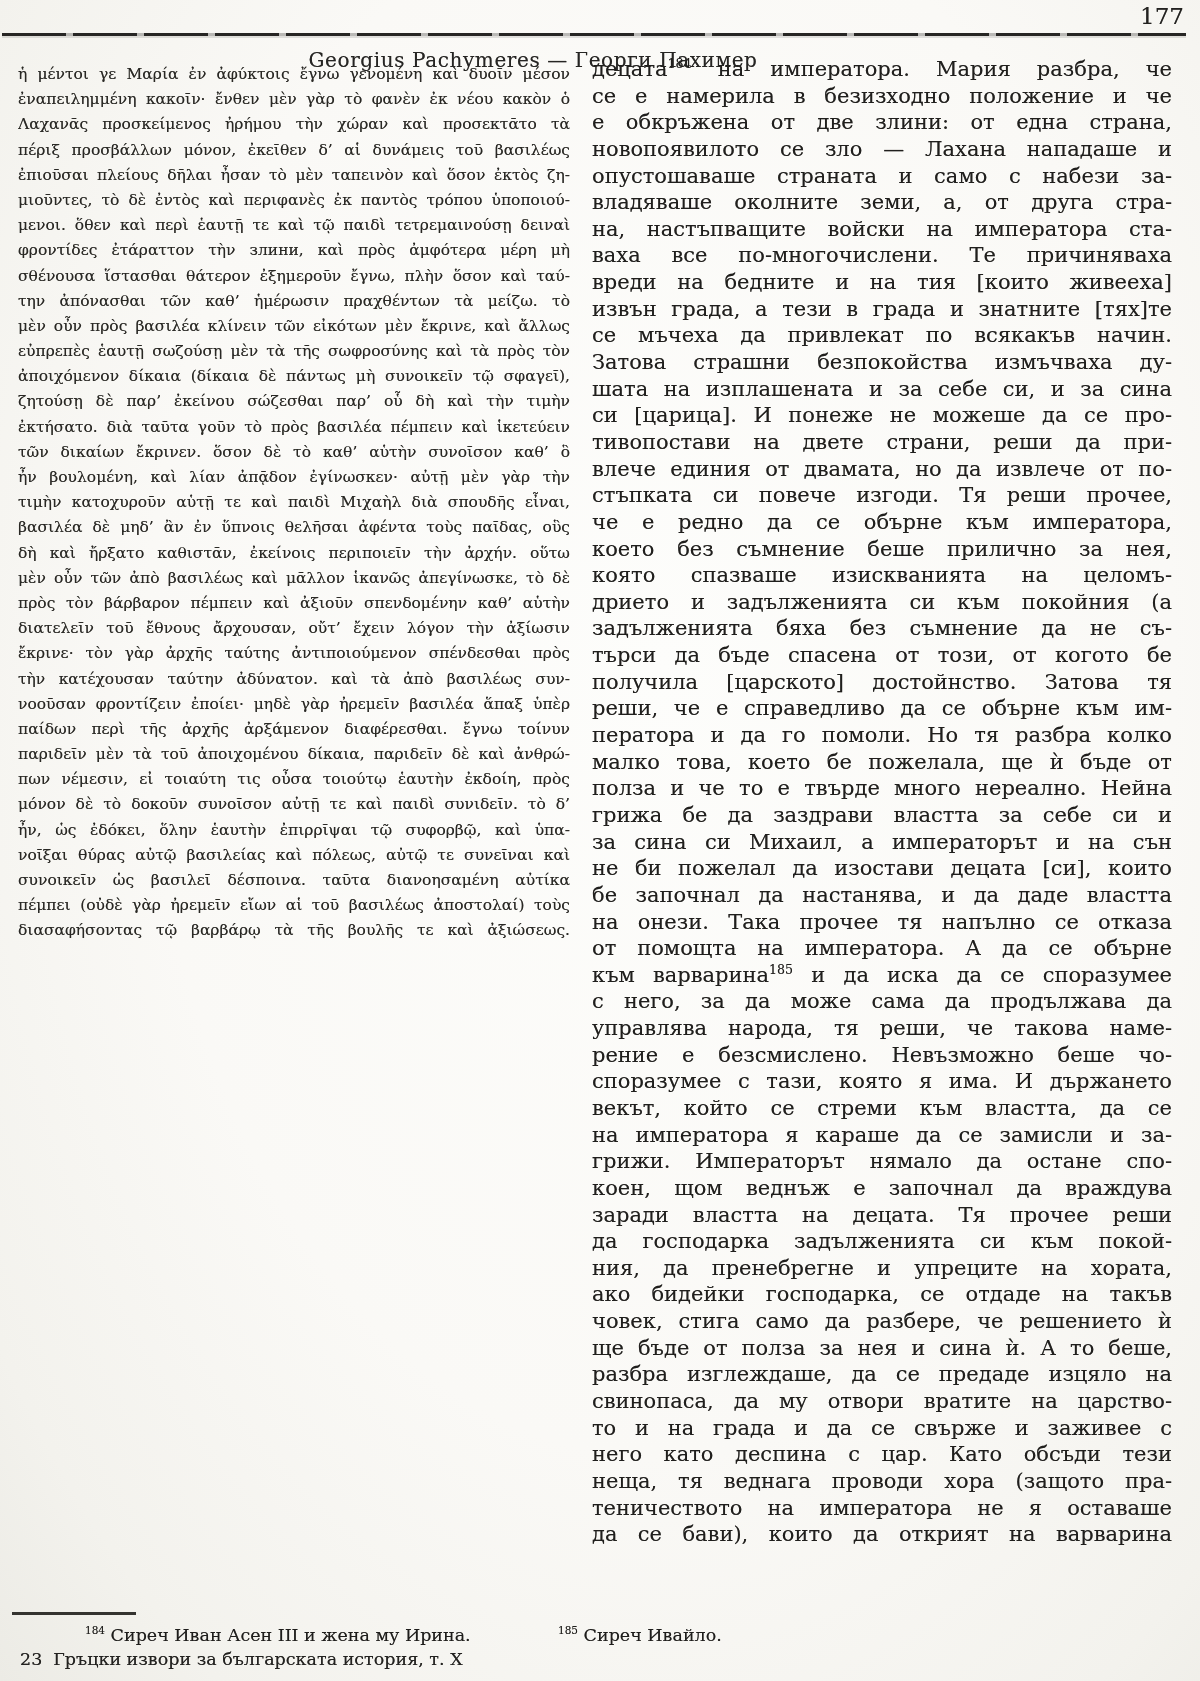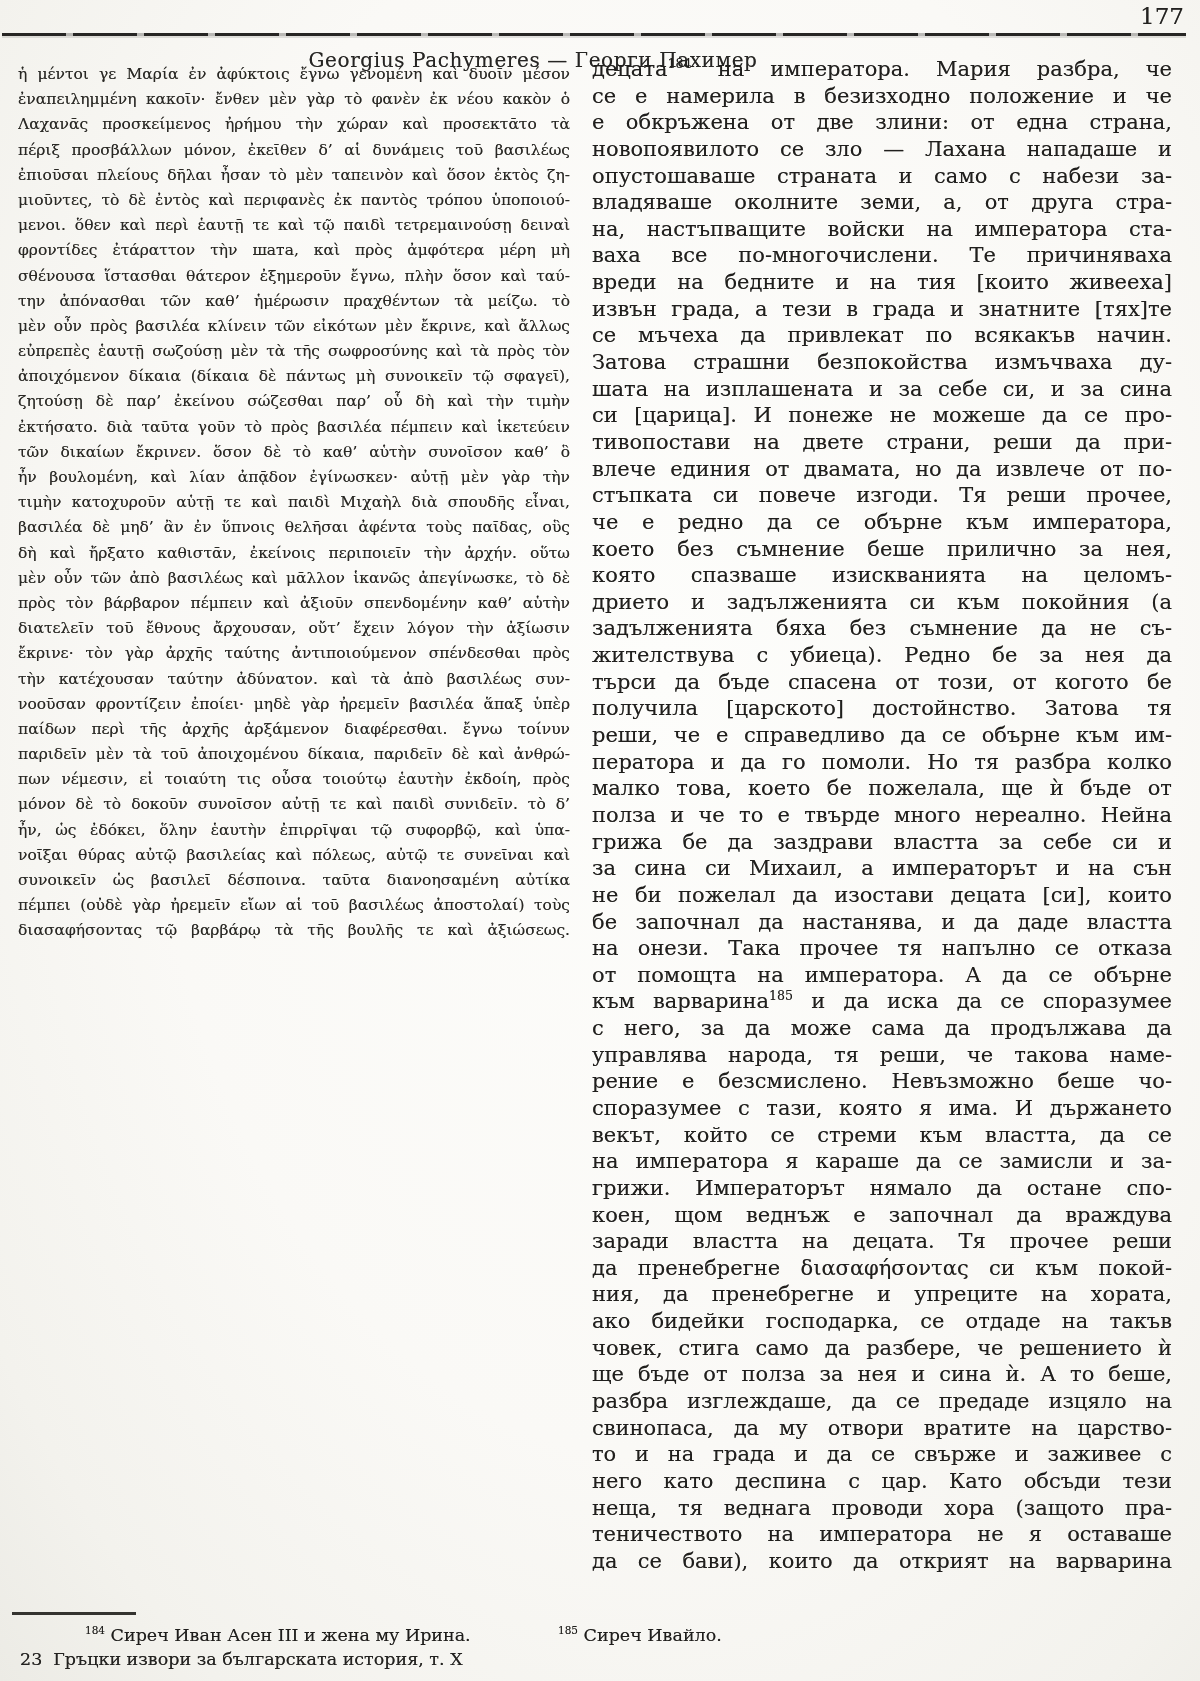--- a/index.html
+++ b/index.html
@@ -58,21 +58,21 @@
   <div class="header-rule"></div>
 
   <section class="col col-greek" id="greek-col" lang="grc">
       <div class="line"><span>ἡ μέντοι γε Μαρία ἐν ἀφύκτοις ἔγνω γενομένη καὶ δυοῖν μέσον</span></div>
       <div class="line"><span>ἐναπειλημμένη κακοῖν· ἔνθεν μὲν γὰρ τὸ φανὲν ἐκ νέου κακὸν ὁ</span></div>
       <div class="line"><span>Λαχανᾶς προσκείμενος ἠρήμου τὴν χώραν καὶ προσεκτᾶτο τὰ</span></div>
       <div class="line"><span>πέριξ προσβάλλων μόνον, ἐκεῖθεν δ’ αἱ δυνάμεις τοῦ βασιλέως</span></div>
       <div class="line"><span>ἐπιοῦσαι πλείους δῆλαι ἦσαν τὸ μὲν ταπεινὸν καὶ ὅσον ἐκτὸς ζη-</span></div>
       <div class="line"><span>μιοῦντες, τὸ δὲ ἐντὸς καὶ περιφανὲς ἐκ παντὸς τρόπου ὑποποιού-</span></div>
       <div class="line"><span>μενοι. ὅθεν καὶ περὶ ἑαυτῇ τε καὶ τῷ παιδὶ τετρεμαινούσῃ δειναὶ</span></div>
-      <div class="line"><span>φροντίδες ἐτάραττον τὴν шата, καὶ πρὸς ἀμφότερα μέρη μὴ</span></div>
+      <div class="line"><span>φροντίδες ἐτάραττον τὴν злини, καὶ πρὸς ἀμφότερα μέρη μὴ</span></div>
       <div class="line"><span>σθένουσα ἵστασθαι θάτερον ἐξημεροῦν ἔγνω, πλὴν ὅσον καὶ ταύ-</span></div>
       <div class="line"><span>την ἀπόνασθαι τῶν καθ’ ἡμέρωσιν πραχθέντων τὰ μείζω.  τὸ</span></div>
       <div class="line"><span>μὲν οὖν πρὸς βασιλέα κλίνειν τῶν εἰκότων μὲν ἔκρινε, καὶ ἄλλως</span></div>
       <div class="line"><span>εὐπρεπὲς ἑαυτῇ σωζούσῃ μὲν τὰ τῆς σωφροσύνης καὶ τὰ πρὸς τὸν</span></div>
       <div class="line"><span>ἀποιχόμενον δίκαια (δίκαια δὲ πάντως μὴ συνοικεῖν τῷ σφαγεῖ),</span></div>
       <div class="line"><span>ζητούσῃ δὲ παρ’ ἐκείνου σώζεσθαι παρ’ οὗ δὴ καὶ τὴν τιμὴν</span></div>
       <div class="line"><span>ἐκτήσατο. διὰ ταῦτα γοῦν τὸ πρὸς βασιλέα πέμπειν καὶ ἱκετεύειν</span></div>
       <div class="line"><span>τῶν δικαίων ἔκρινεν.  ὅσον δὲ τὸ καθ’ αὑτὴν συνοῖσον καθ’ ὃ</span></div>
       <div class="line"><span>ἦν βουλομένη, καὶ λίαν ἀπᾷδον ἐγίνωσκεν· αὐτῇ μὲν γὰρ τὴν</span></div>
       <div class="line"><span>τιμὴν κατοχυροῦν αὑτῇ τε καὶ παιδὶ Μιχαὴλ διὰ σπουδῆς εἶναι,</span></div>
@@ -111,21 +111,20 @@
       <div class="line"><span>шата на изплашената и за себе си, и за сина</span></div>
       <div class="line"><span>си [царица]. И понеже не можеше да се про-</span></div>
       <div class="line"><span>тивопостави на двете страни, реши да при-</span></div>
       <div class="line"><span>влече единия от двамата, но да извлече от по-</span></div>
       <div class="line"><span>стъпката си повече изгоди. Тя реши прочее,</span></div>
       <div class="line"><span>че е редно да се обърне към императора,</span></div>
       <div class="line"><span>което без съмнение беше прилично за нея,</span></div>
       <div class="line"><span>която спазваше изискванията на целомъ-</span></div>
       <div class="line"><span>дрието и задълженията си към покойния (а</span></div>
       <div class="line"><span>задълженията бяха без съмнение да не съ-</span></div>
-      <div class="line"><span>жителствува с убиеца). Редно бе за нея да</span></div>
       <div class="line"><span>търси да бъде спасена от този, от когото бе</span></div>
       <div class="line"><span>получила [царското] достойнство. Затова тя</span></div>
       <div class="line"><span>реши, че е справедливо да се обърне към им-</span></div>
       <div class="line"><span>ператора и да го помоли. Но тя разбра колко</span></div>
       <div class="line"><span>малко това, което бе пожелала, ще ѝ бъде от</span></div>
       <div class="line"><span>полза и че то е твърде много нереално. Нейна</span></div>
       <div class="line"><span>грижа бе да заздрави властта за себе си и</span></div>
       <div class="line"><span>за сина си Михаил, а императорът и на сън</span></div>
       <div class="line"><span>не би пожелал да изостави децата [си], които</span></div>
       <div class="line"><span>бе започнал да настанява, и да даде властта</span></div>
@@ -134,21 +133,21 @@
       <div class="line"><span>към варварина</span><sup>185</sup><span> и да иска да се споразумее</span></div>
       <div class="line"><span>с него, за да може сама да продължава да</span></div>
       <div class="line"><span>управлява народа, тя реши, че такова наме-</span></div>
       <div class="line"><span>рение е безсмислено. Невъзможно беше чо-</span></div>
       <div class="line"><span>споразумее с тази, която я има. И държането</span></div>
       <div class="line"><span>векът, който се стреми към властта, да се</span></div>
       <div class="line"><span>на императора я караше да се замисли и за-</span></div>
       <div class="line"><span>грижи. Императорът нямало да остане спо-</span></div>
       <div class="line"><span>коен, щом веднъж е започнал да враждува</span></div>
       <div class="line"><span>заради властта на децата. Тя прочее реши</span></div>
-      <div class="line"><span>да пренебрегне διασαφήσοντας си към покой-</span></div>
+      <div class="line"><span>да господарка задълженията си към покой-</span></div>
       <div class="line"><span>ния, да пренебрегне и упреците на хората,</span></div>
       <div class="line"><span>ако бидейки господарка, се отдаде на такъв</span></div>
       <div class="line"><span>човек, стига само да разбере, че решението ѝ</span></div>
       <div class="line"><span>ще бъде от полза за нея и сина ѝ. А то беше,</span></div>
       <div class="line"><span>разбра изглеждаше, да се предаде изцяло на</span></div>
       <div class="line"><span>свинопаса, да му отвори вратите на царство-</span></div>
       <div class="line"><span>то и на града и да се свърже и заживее с</span></div>
       <div class="line"><span>него като деспина с цар. Като обсъди тези</span></div>
       <div class="line"><span>неща, тя веднага проводи хора (защото пра-</span></div>
       <div class="line"><span>теничеството на императора не я оставаше</span></div>

